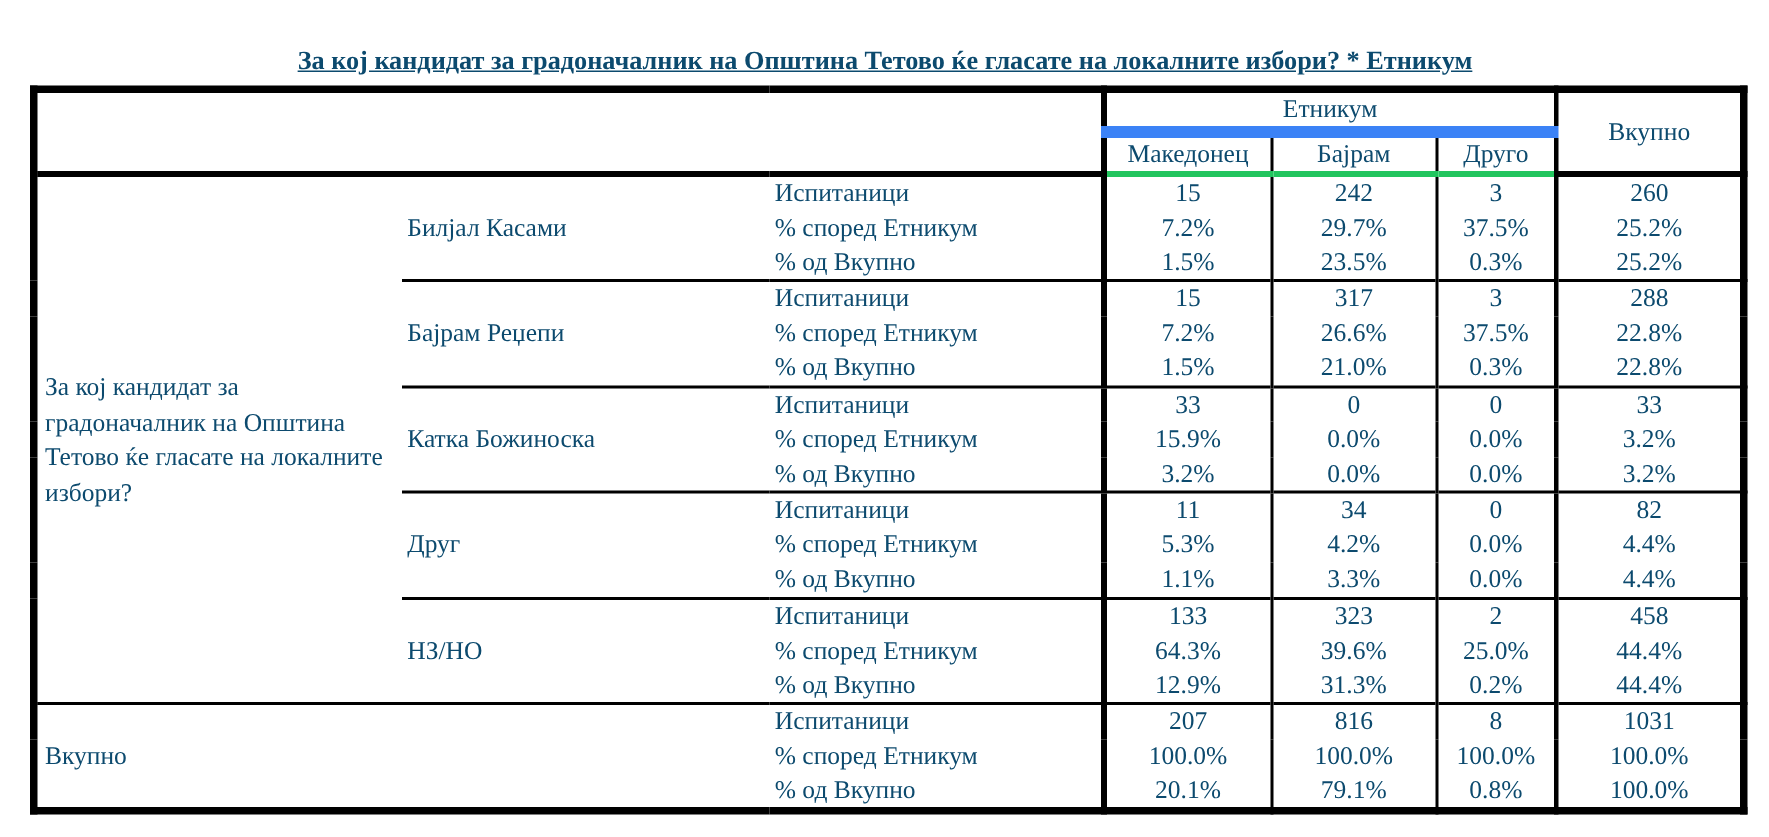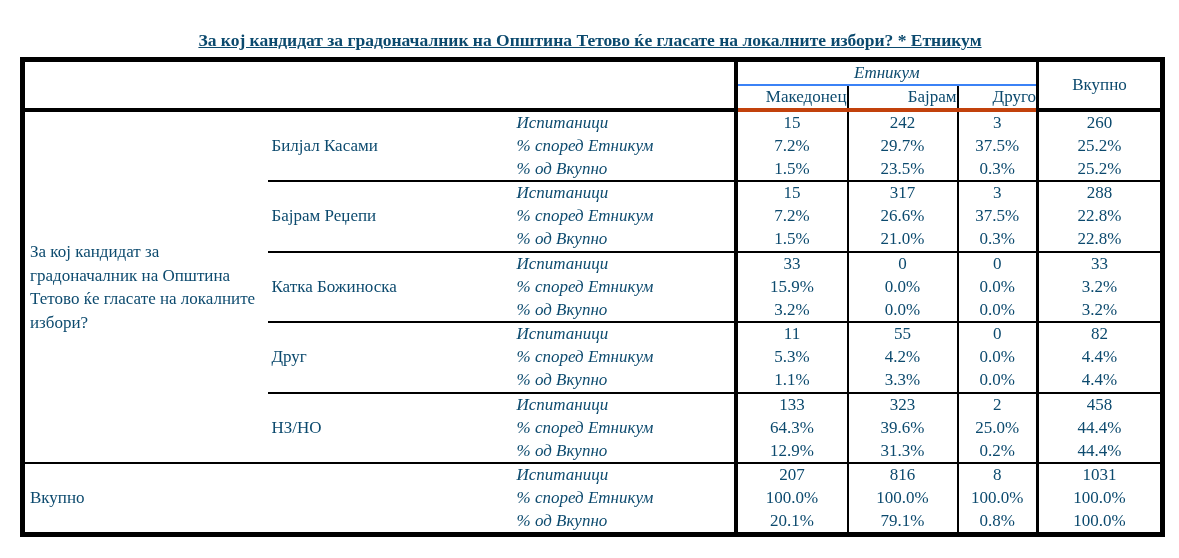--- a/index.html
+++ b/index.html
@@ -36,38 +36,38 @@
     padding: 0;
     font-size: 17px;
     font-weight: normal;
     line-height: 22px;
     overflow: hidden;
   }
   thead tr { height: 23px; }
   tbody tr { height: 23.5px; }
   thead th { text-align: center; vertical-align: middle; }
   .stub { border-bottom: 4px solid #000; }
-  .ethgroup { border-left: 4px solid #000; border-bottom: 2px solid #3b82f6; font-style: italic; }
+  .ethgroup { border-left: 4px solid #000; border-bottom: 8px solid #3b82f6; }
   .total-col { border-left: 3px solid #000; border-bottom: 4px solid #000; }
-  .subhead { border-bottom: 4px solid #c2410c; text-align: right; }
+  .subhead { border-bottom: 4px solid #22c55e; }
   .c4 { border-left: 4px solid #000; }
   .c5 { border-left: 2px solid #000; }
   .c6 { border-left: 2px solid #000; }
   .c7 { border-left: 3px solid #000; }
   tr.group-start td { border-top: 2px solid #000; }
   tr.total-start td { border-top: 2px solid #000; }
   .qcell {
     text-align: left;
     vertical-align: middle;
     padding-left: 5px;
     padding-right: 10px;
     line-height: 23.5px;
   }
   .candcell { text-align: left; vertical-align: middle; padding-left: 4px; }
-  .statcell { text-align: left; vertical-align: middle; padding-left: 4px; font-style: italic; }
+  .statcell { text-align: left; vertical-align: middle; padding-left: 4px; }
   .num { text-align: center; vertical-align: middle; }
   .totallabel { text-align: left; vertical-align: middle; padding-left: 5px; }
 </style>
 </head>
 <body>
 
 <div class="page">
   <div class="title">За кој кандидат за градоначалник на Општина Тетово ќе гласате на локалните избори? * Етникум</div>
 
   <table class="crosstab">
@@ -161,21 +161,21 @@
         <td class="num c4">3.2%</td>
         <td class="num c5">0.0%</td>
         <td class="num c6">0.0%</td>
         <td class="num c7">3.2%</td>
       </tr>
 
       <tr class="group-start">
         <td class="candcell" rowspan="3">Друг</td>
         <td class="statcell">Испитаници</td>
         <td class="num c4">11</td>
-        <td class="num c5">55</td>
+        <td class="num c5">34</td>
         <td class="num c6">0</td>
         <td class="num c7">82</td>
       </tr>
       <tr>
         <td class="statcell">% според Етникум</td>
         <td class="num c4">5.3%</td>
         <td class="num c5">4.2%</td>
         <td class="num c6">0.0%</td>
         <td class="num c7">4.4%</td>
       </tr>

